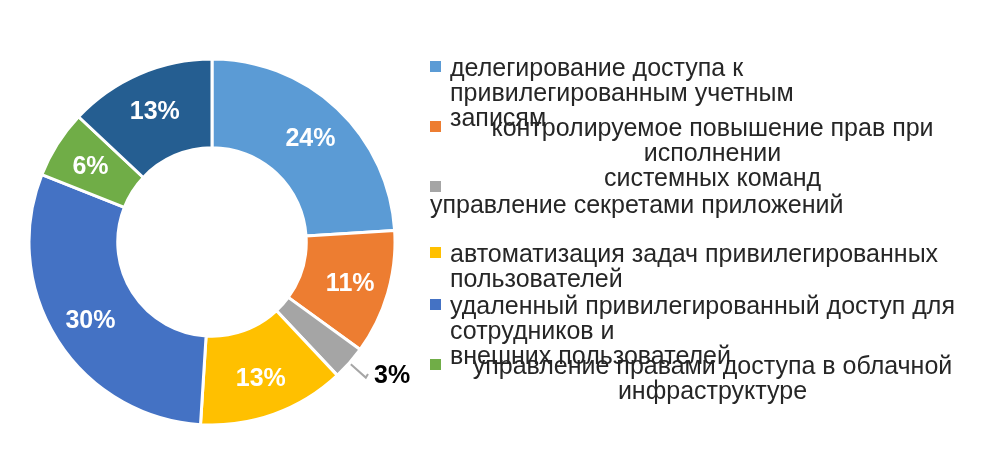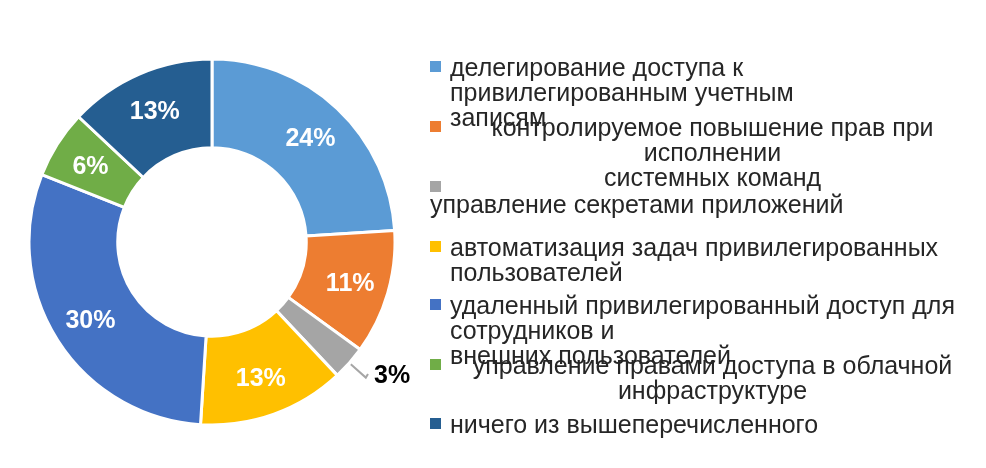--- a/index.html
+++ b/index.html
@@ -132,32 +132,28 @@
       </div>
       <div class="legend-item" style="top: 60px; text-align: center;">
         <span class="legend-marker" style="background: rgb(237, 125, 49);"></span>
         <span class="legend-label">контролируемое повышение прав при исполнении
 системных команд</span>
       </div>
       <div class="legend-item" style="top: 120px; flex-direction: column;">
         <span class="legend-marker" style="background: rgb(165, 165, 165);"></span>
         <span class="legend-label">управление секретами приложений</span>
       </div>
-      <div class="legend-item" style="top: 180px;">
+      <div class="legend-item" style="top: 186px;">
         <span class="legend-marker" style="background: rgb(255, 192, 0);"></span>
         <span class="legend-label">автоматизация задач привилегированных пользователей</span>
       </div>
       <div class="legend-item" style="top: 238px;">
         <span class="legend-marker" style="background: rgb(68, 114, 196);"></span>
         <span class="legend-label">удаленный привилегированный доступ для сотрудников и
 внешних пользователей</span>
       </div>
       <div class="legend-item" style="top: 298px; text-align: center;">
         <span class="legend-marker" style="background: rgb(112, 173, 71);"></span>
         <span class="legend-label">управление правами доступа в облачной инфраструктуре</span>
       </div>
-      <div class="legend-item" style="top: 357px;">
-        <span class="legend-marker" style="background: rgb(37, 94, 145);"></span>
-        <span class="legend-label">ничего из вышеперечисленного</span>
-      </div>
     </div>
 
 </div>
 
 </body></html>

